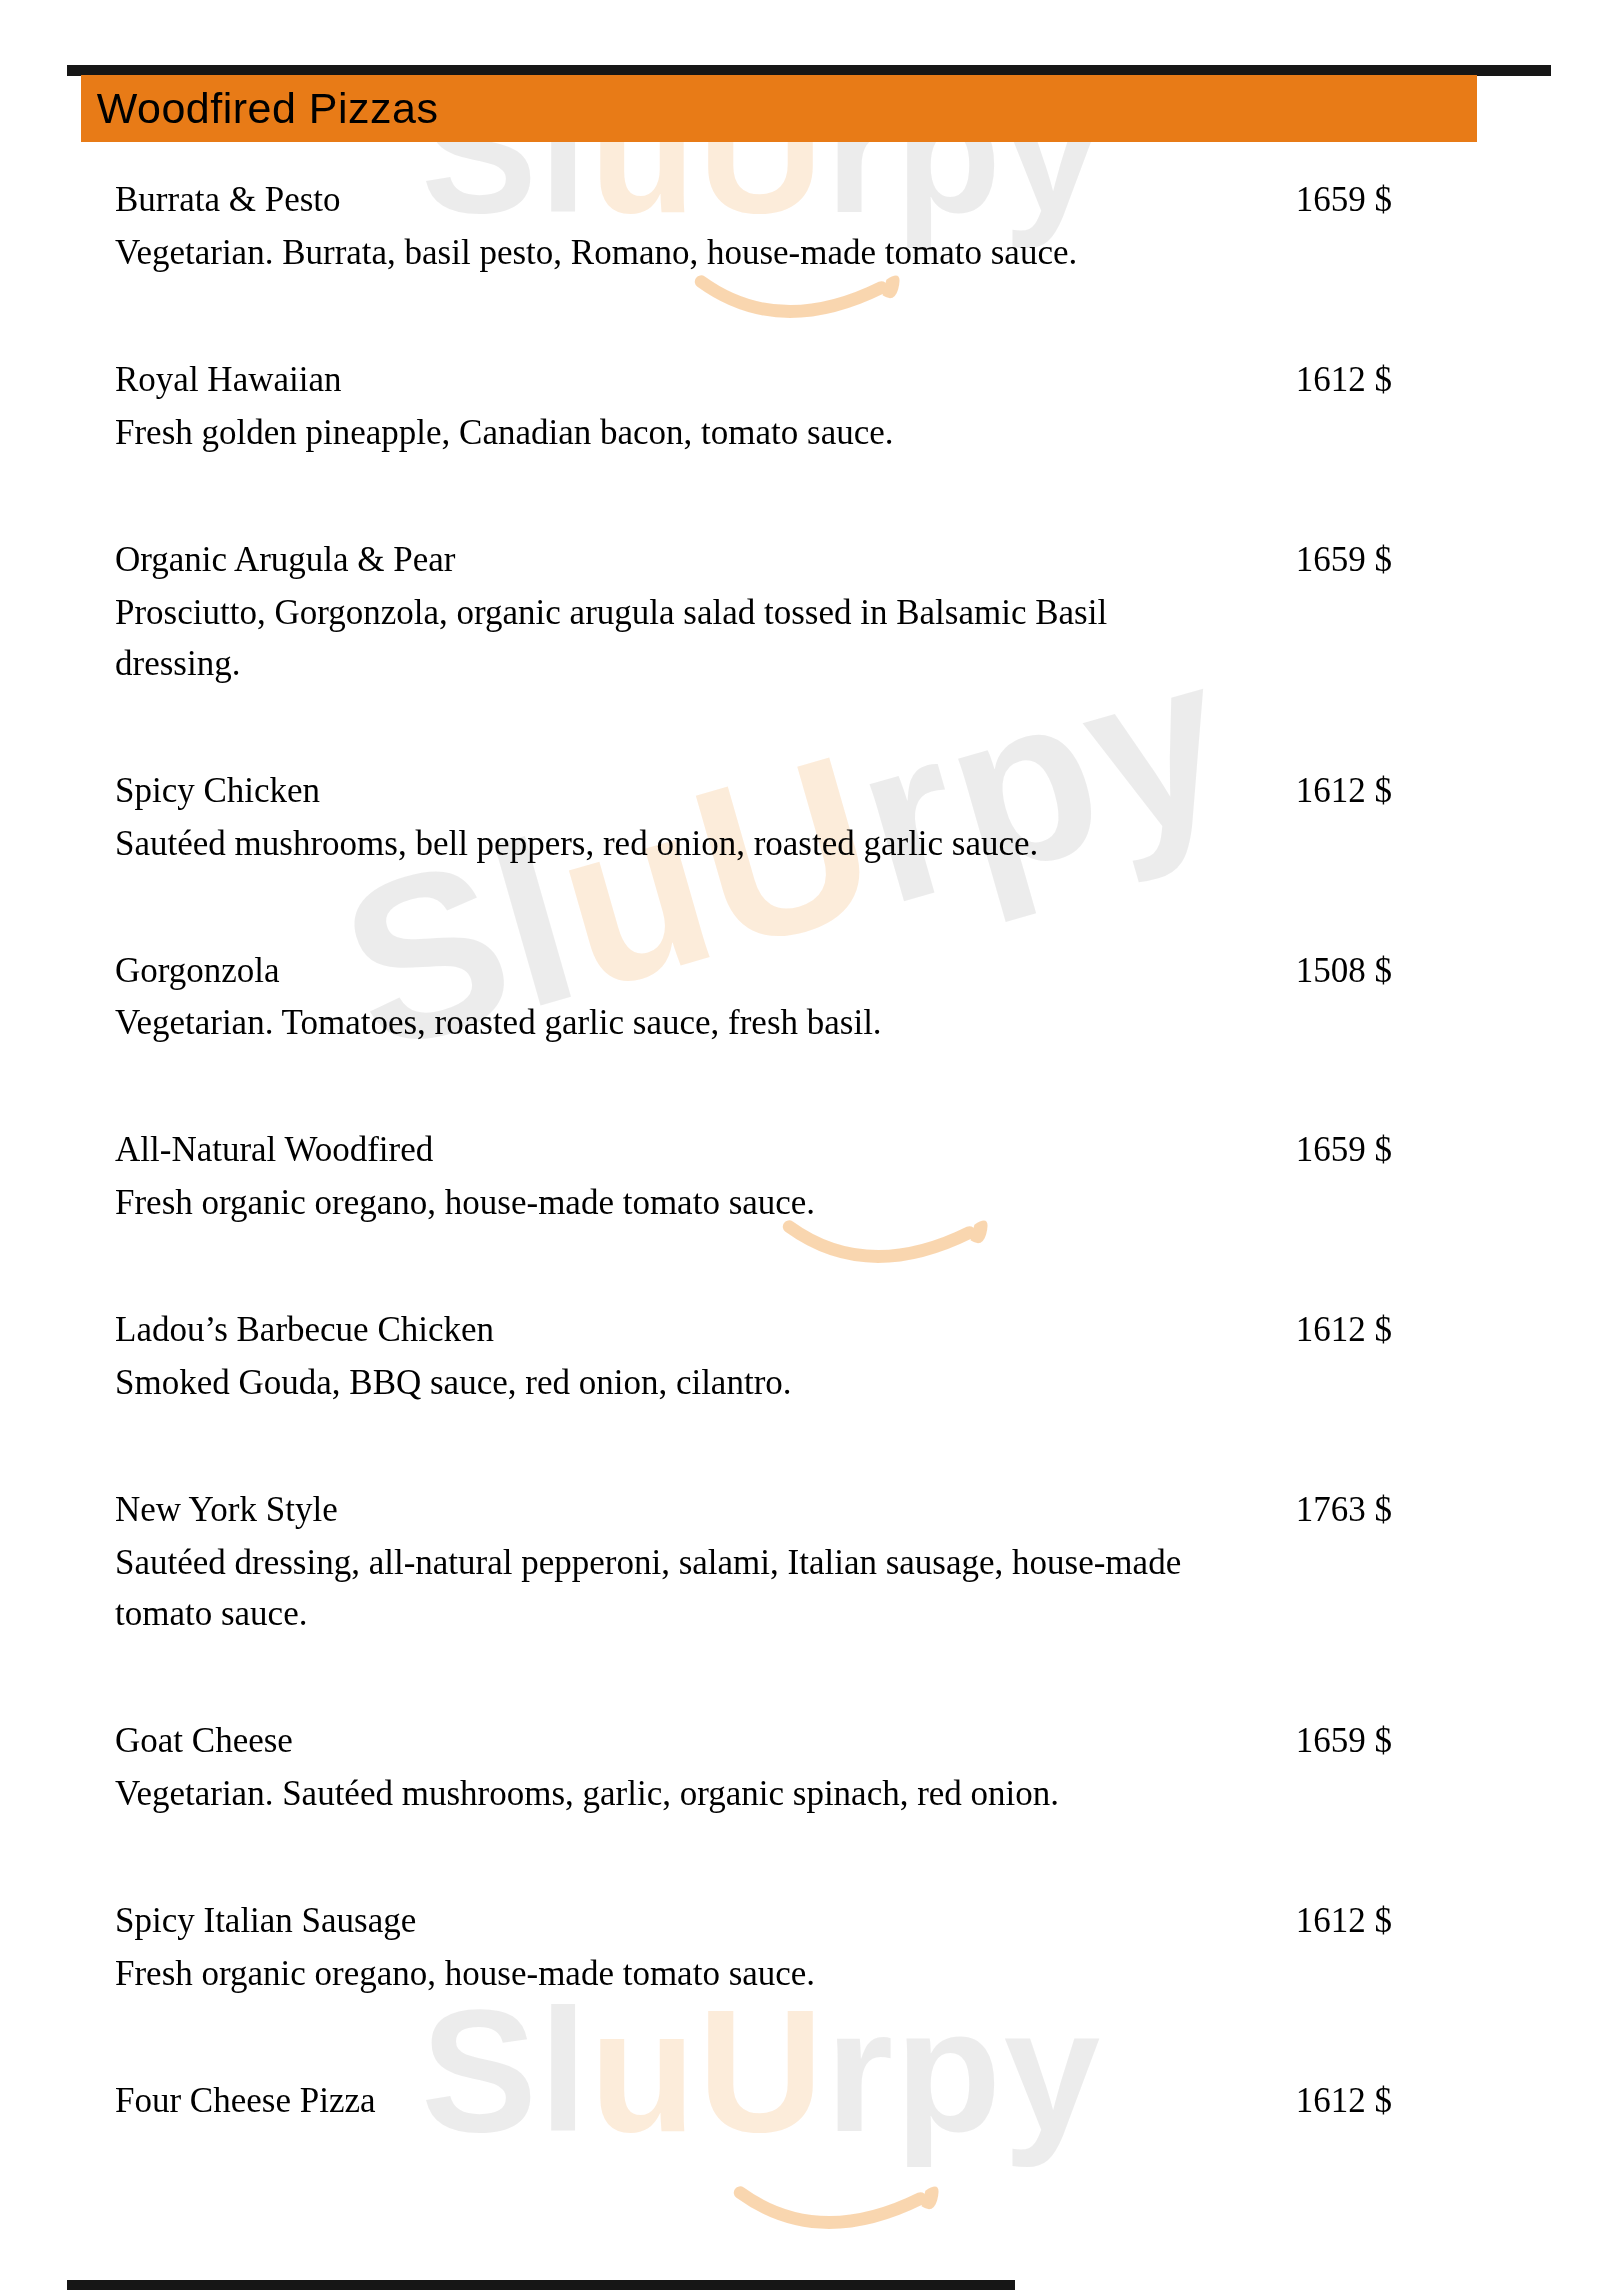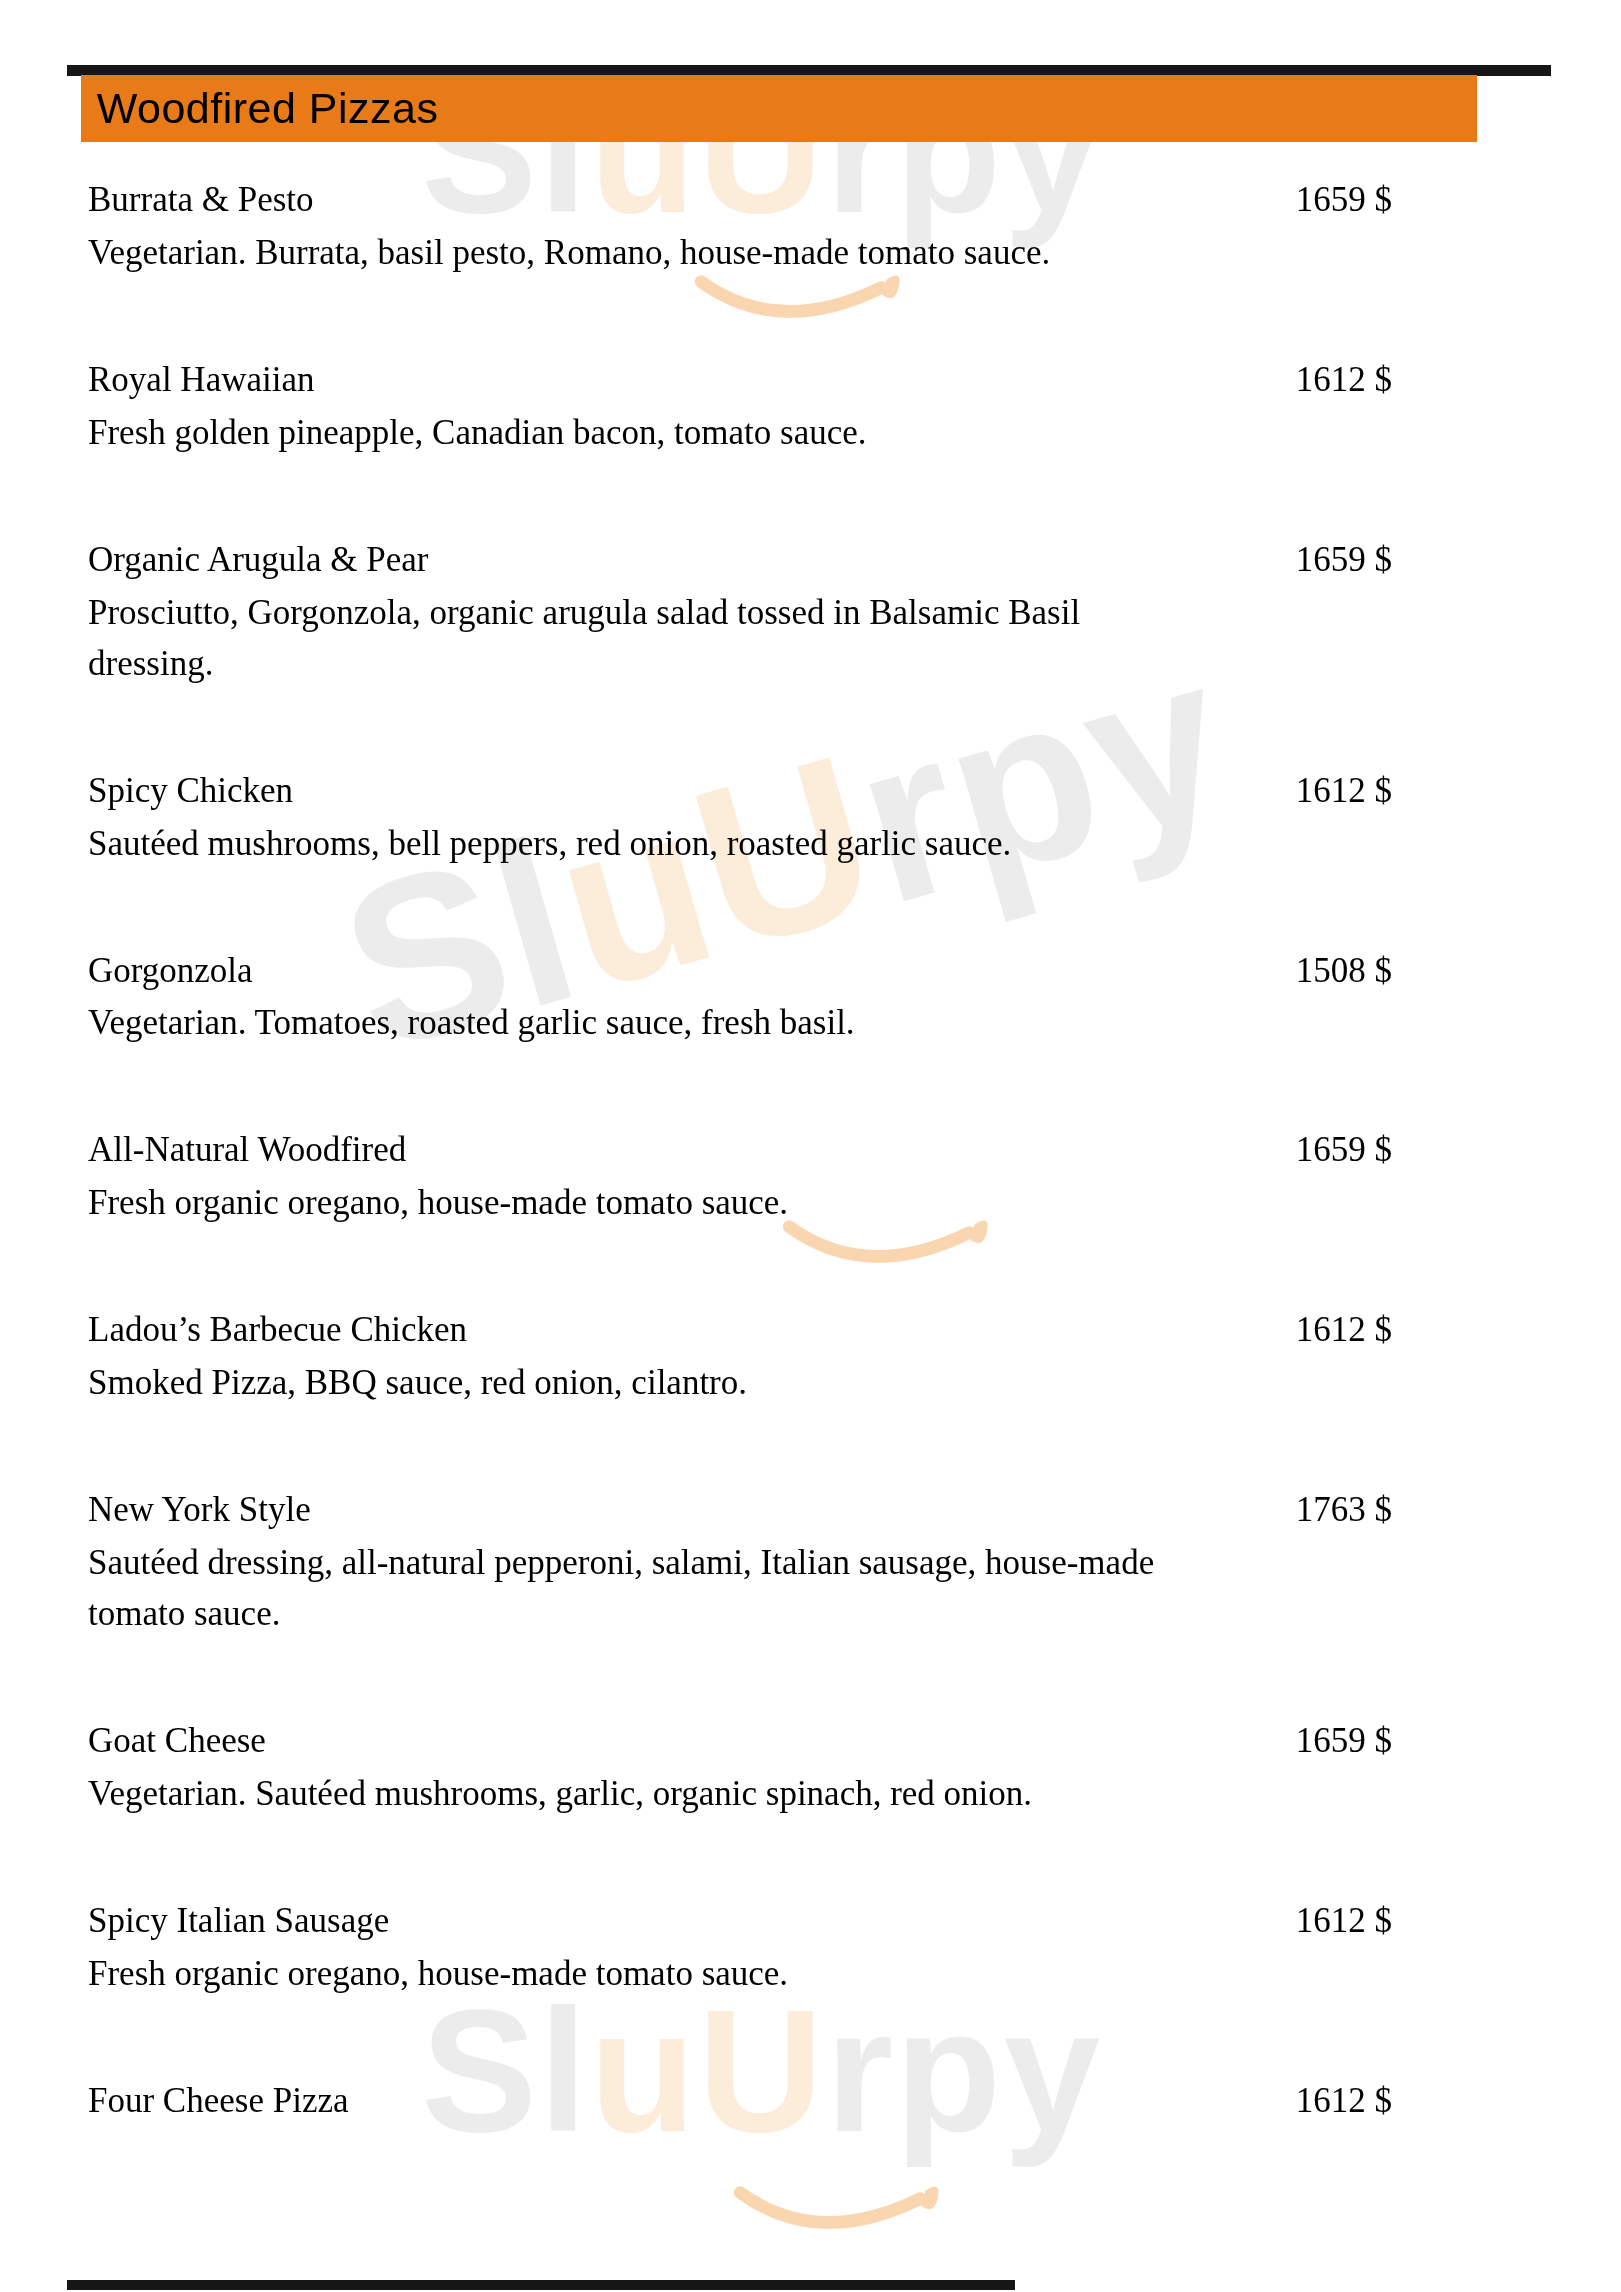--- a/index.html
+++ b/index.html
@@ -49,21 +49,21 @@
     letter-spacing: 0.5px;
   }
 
   
   .menu {
     position: absolute;
     left: 88px; top: 178px;
     width: 1304px;
     z-index: 2;
   }
-  .item { margin-bottom: 80px; }
+  .item { margin-bottom: 80px; margin-left: 27px; }
   .item-row {
     display: flex;
     justify-content: space-between;
     align-items: baseline;
     line-height: 43px;
   }
   .item-name  { font-size: 35px; }
   .item-price { font-size: 35px; white-space: nowrap; }
   .item-desc  {
     font-size: 35px;
@@ -183,21 +183,21 @@
       <span class="item-price">1659 $</span>
     </div>
     <div class="item-desc">Fresh organic oregano, house-made tomato sauce.</div>
   </div>
 
   <div class="item">
     <div class="item-row">
       <span class="item-name">Ladou’s Barbecue Chicken</span>
       <span class="item-price">1612 $</span>
     </div>
-    <div class="item-desc">Smoked Pizza, BBQ sauce, red onion, cilantro.</div>
+    <div class="item-desc">Smoked Gouda, BBQ sauce, red onion, cilantro.</div>
   </div>
 
   <div class="item">
     <div class="item-row">
       <span class="item-name">New York Style</span>
       <span class="item-price">1763 $</span>
     </div>
     <div class="item-desc">Sautéed dressing, all-natural pepperoni, salami, Italian sausage, house-made tomato sauce.</div>
   </div>
 

